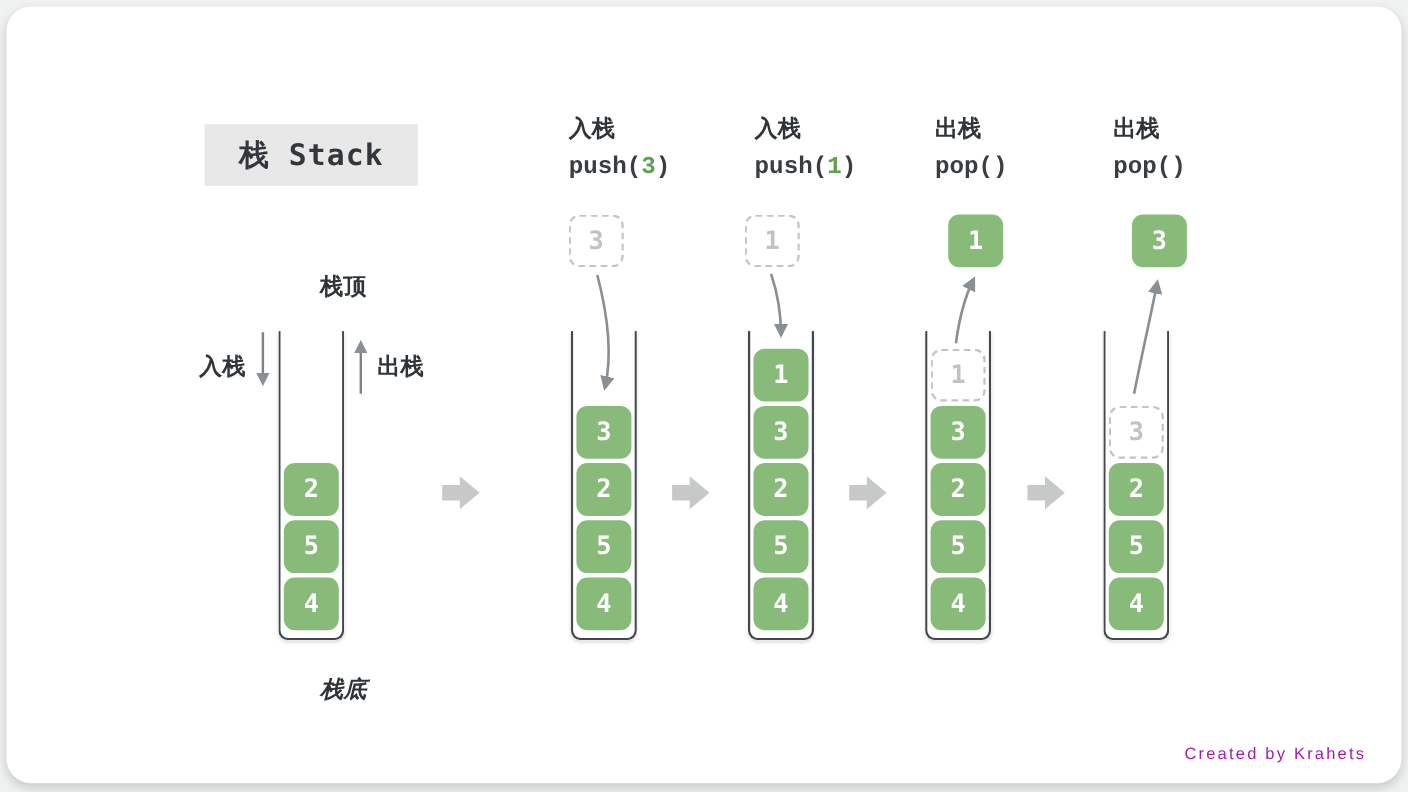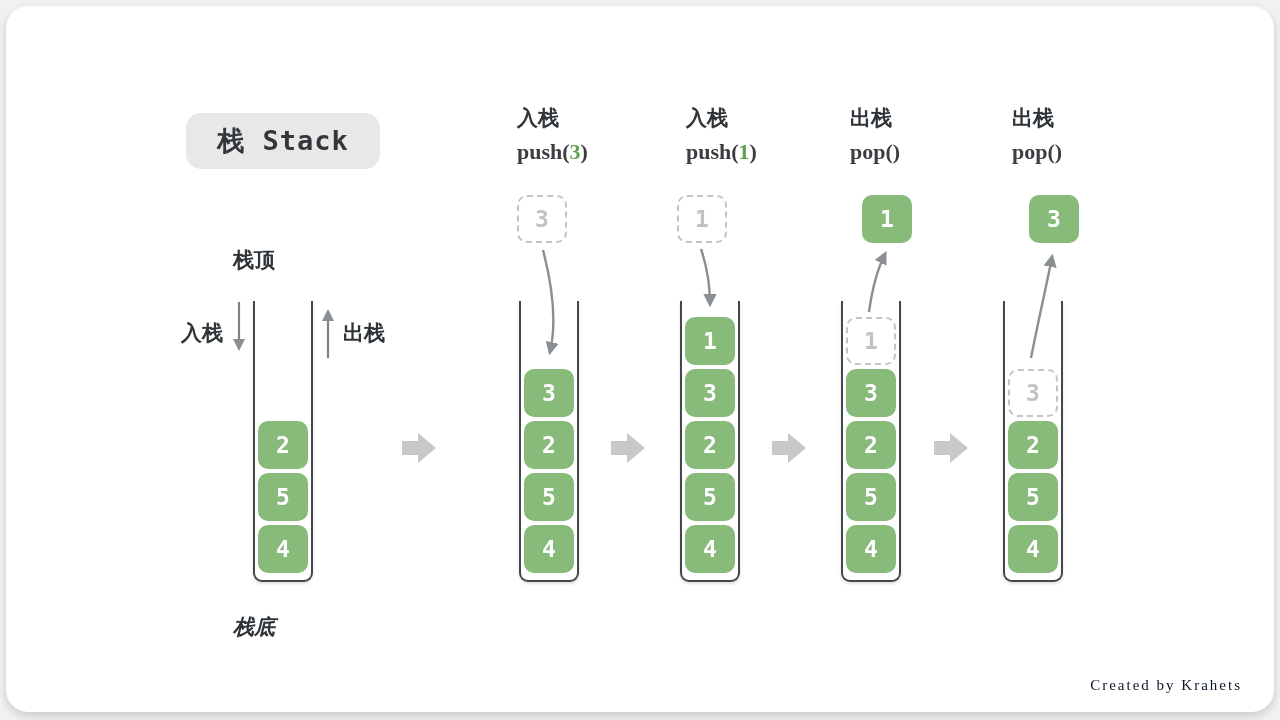--- a/index.html
+++ b/index.html
@@ -13,28 +13,28 @@
   .scene { position:relative; width:1280px; height:720px; }
   .card {
     position:absolute; left:6px; top:6px; width:1268px; height:706px;
     background:#ffffff; border-radius:22px;
     box-shadow:0 4px 10px rgba(0,0,0,0.16);
   }
   .overlay { position:absolute; left:0; top:0; width:1280px; height:720px; pointer-events:none; }
 
   .title-badge {
     position:absolute; left:186px; top:113px; width:194px; height:56px;
-    background:#e8e8e8; border-radius:15px;
+    background:#e8e8e8; border-radius:1px;
     display:flex; align-items:center; justify-content:center;
     font-family:"DejaVu Sans Mono", monospace;
     font-size:27px; font-weight:700; color:#33373c; letter-spacing:1px;
   }
 
   .cjk-label { position:absolute; font-size:21px; font-weight:700; color:#2f3438; }
-  .lbl-center { width:100px; text-align:left; }
+  .lbl-center { width:100px; text-align:right; }
 
   .well {
     position:absolute; top:301px; width:60px; height:281px;
     border:2px solid #43484c; border-top:none;
     border-radius:0 0 9px 9px;
     box-shadow:0 2px 3px rgba(0,0,0,0.12);
   }
   .well .cells {
     position:absolute; left:0; top:0; width:100%; height:100%;
     display:flex; flex-direction:column; justify-content:flex-end; align-items:center;
@@ -57,29 +57,29 @@
     display:flex; align-items:center; justify-content:center;
     font-size:23px; font-weight:600;
     font-family:"DejaVu Sans Mono", monospace;
   }
   .float-box.dashed { background:#ffffff; border:2.6px dashed #c4c4c4; color:#c2c2c2; }
   .float-box.solid  { background:#88BB7A; color:#ffffff; }
 
   .step-head { position:absolute; top:107px; }
   .step-head .op   { font-size:21px; font-weight:700; color:#2f3438; line-height:1; }
   .step-head .code {
-    margin-top:13px; font-family:Liberation Serif, serif;
+    margin-top:13px; font-family:Liberation Mono, monospace;
     font-size:22px; font-weight:600; color:#3a3e42; line-height:1;
   }
   .step-head .code .arg { color:#5EA14F; font-weight:700; }
 
   .watermark {
     position:absolute; top:677px; right:38px;
-    font-family:Liberation Serif, serif;
-    font-size:15px; color:#0f172a; letter-spacing:2px;
+    font-family:Liberation Sans, sans-serif;
+    font-size:15px; color:#a21caf; letter-spacing:2px;
   }
 
   
   .w-init { left:253px; } .w-s0 { left:519px; } .w-s1 { left:680px; }
   .w-s2 { left:841px; }  .w-s3 { left:1003px; }
   .h-s0 { left:517px; } .h-s1 { left:686px; } .h-s2 { left:850px; } .h-s3 { left:1012px; }
   .f-s0 { left:517px; } .f-s1 { left:677px; } .f-s2 { left:862px; } .f-s3 { left:1029px; }
 </style>
 </head>
 <body>

